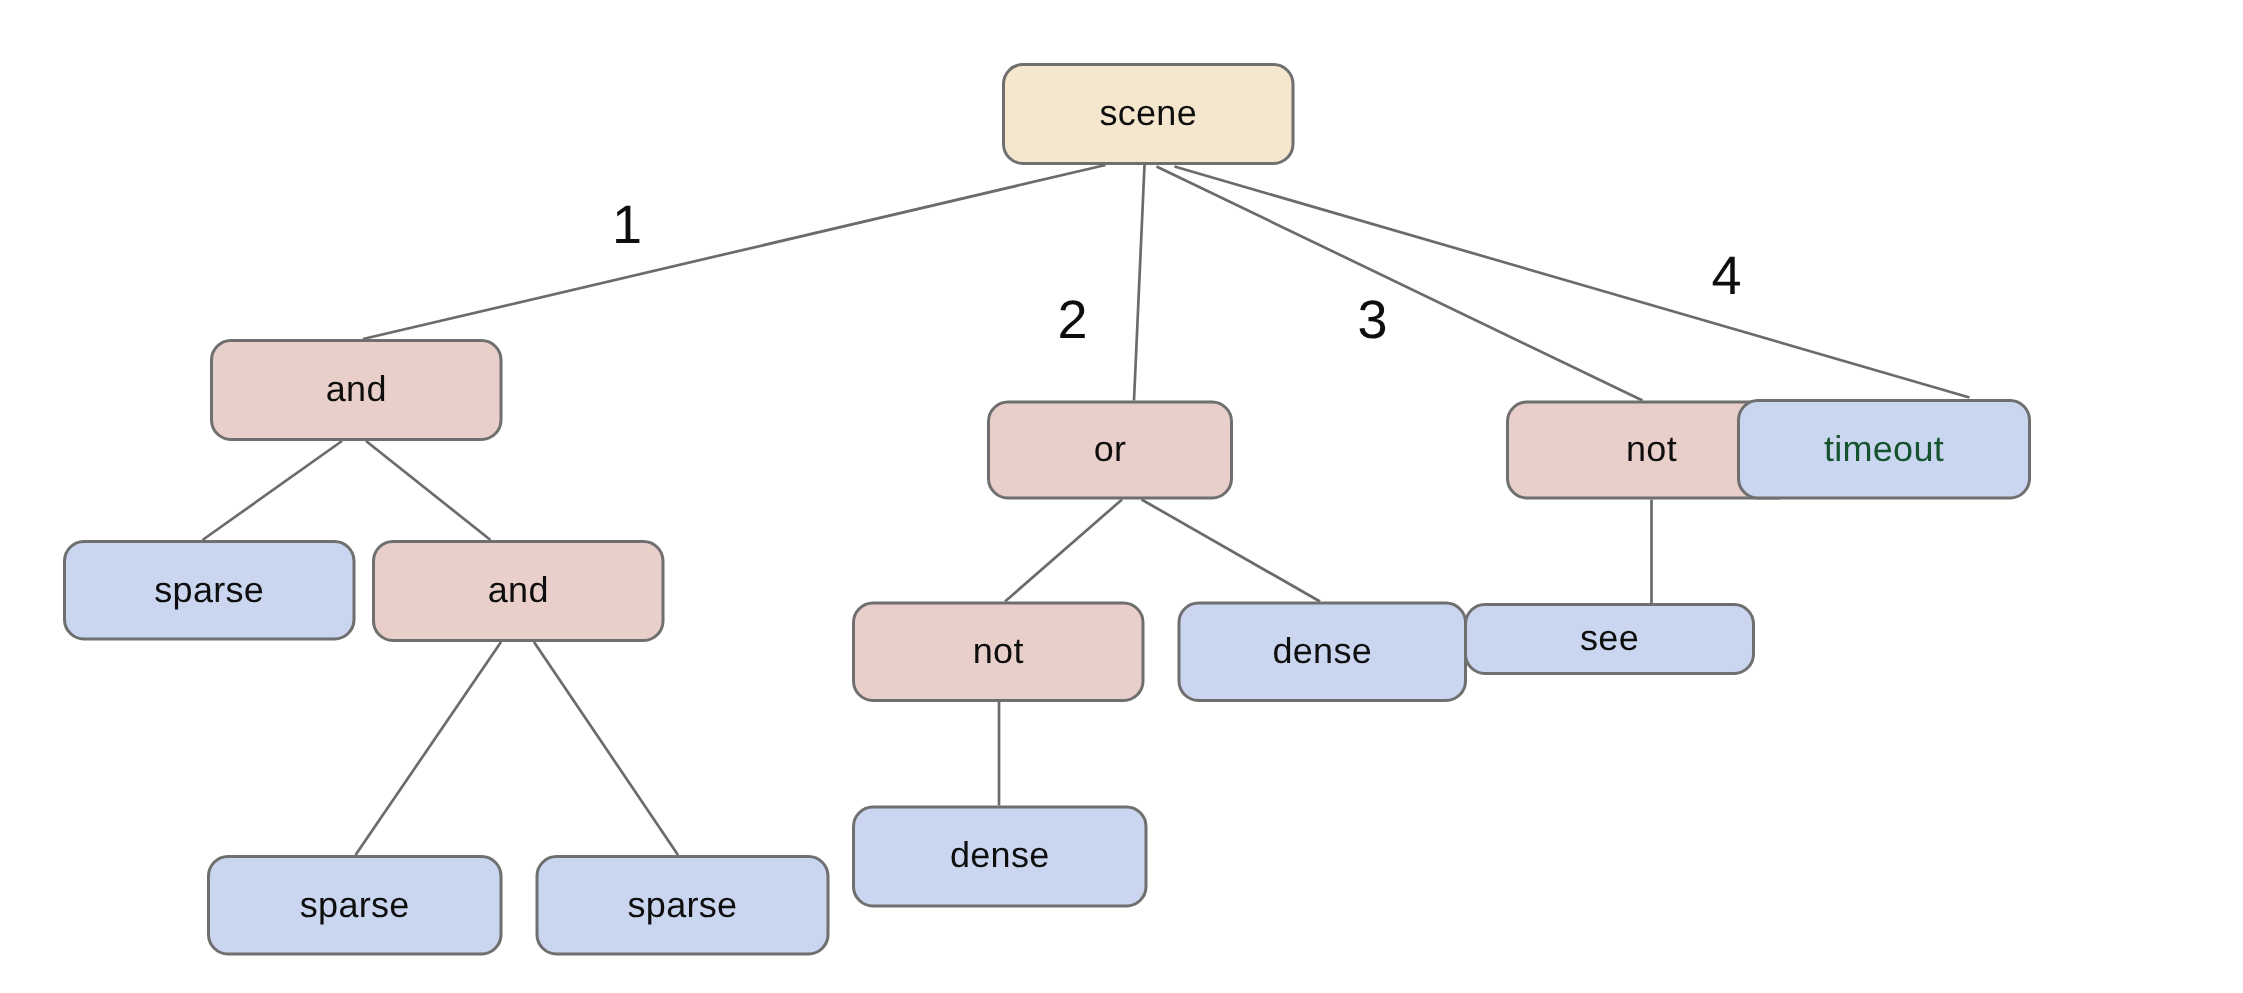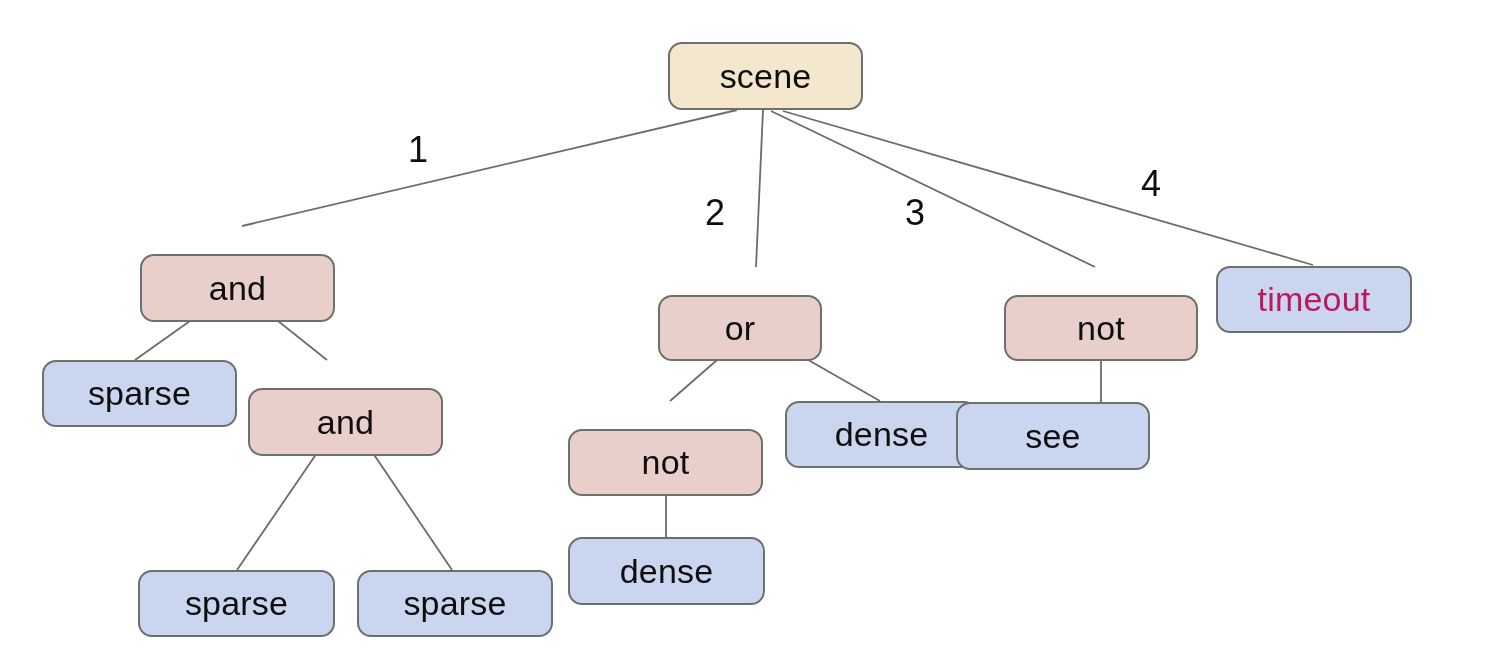--- a/index.html
+++ b/index.html
@@ -23,27 +23,27 @@
     height: 662px;
   }
   .node {
     position: absolute;
     box-sizing: border-box;
     border: 2px solid #6f6f6f;
     border-radius: 14px;
     display: flex;
     align-items: center;
     justify-content: center;
-    font-size: 34px;
+    font-size: 24px;
     color: #0e0e0e;
     letter-spacing: 0.2px;
     user-select: none;
   }
   .node.root     { background: var(--root-fill); }
-  .node.operator { background: var(--operator-fill); margin-top: 28px; }
+  .node.operator { background: var(--operator-fill); }
   .node.leaf     { background: var(--leaf-fill); }
   .edge-label {
     position: absolute;
     transform: translate(-50%, -50%);
     font-size: 36px;
     color: #0e0e0e;
     user-select: none;
   }
 </style>
 </head>
@@ -65,22 +65,22 @@
       <line x1="1101" y1="333" x2="1101" y2="402" stroke="#6b6b6b" stroke-width="1.8"></line>
     </svg>
 <div class="edge-label" style="left: 418px; top: 150px;">1</div>
     <div class="edge-label" style="left: 715px; top: 213px;">2</div>
     <div class="edge-label" style="left: 915px; top: 213px;">3</div>
     <div class="edge-label" style="left: 1151px; top: 184px;">4</div>
     <div class="node root" style="left: 668px; top: 42px; width: 195px; height: 68px; border-color: rgb(111, 111, 111); color: rgb(14, 14, 14);">scene</div>
     <div class="node operator" style="left: 140px; top: 226px; width: 195px; height: 68px; border-color: rgb(111, 111, 111); color: rgb(14, 14, 14);">and</div>
     <div class="node operator" style="left: 658px; top: 267px; width: 164px; height: 66px; border-color: rgb(111, 111, 111); color: rgb(14, 14, 14);">or</div>
     <div class="node operator" style="left: 1004px; top: 267px; width: 194px; height: 66px; border-color: rgb(111, 111, 111); color: rgb(14, 14, 14);">not</div>
-    <div class="node leaf" style="left: 1216px; top: 266px; width: 196px; height: 67px; border-color: rgb(111, 111, 111); color: #be185d;">timeout</div>
+    <div class="node leaf" style="left: 1158px; top: 266px; width: 196px; height: 67px; border-color: rgb(111, 111, 111); color: #14532d;">timeout</div>
     <div class="node leaf" style="left: 42px; top: 360px; width: 195px; height: 67px; border-color: rgb(111, 111, 111); color: rgb(14, 14, 14);">sparse</div>
     <div class="node operator" style="left: 248px; top: 360px; width: 195px; height: 68px; border-color: rgb(111, 111, 111); color: rgb(14, 14, 14);">and</div>
     <div class="node operator" style="left: 568px; top: 401px; width: 195px; height: 67px; border-color: rgb(111, 111, 111); color: rgb(14, 14, 14);">not</div>
     <div class="node leaf" style="left: 785px; top: 401px; width: 193px; height: 67px; border-color: rgb(111, 111, 111); color: rgb(14, 14, 14);">dense</div>
-    <div class="node leaf" style="left: 956px; top: 402px; width: 194px; height: 68px; border-color: rgb(111, 111, 111); color: rgb(14, 14, 14);">see</div>
+    <div class="node leaf" style="left: 976px; top: 402px; width: 194px; height: 48px; border-color: rgb(111, 111, 111); color: rgb(14, 14, 14);">see</div>
     <div class="node leaf" style="left: 568px; top: 537px; width: 197px; height: 68px; border-color: rgb(111, 111, 111); color: rgb(14, 14, 14);">dense</div>
     <div class="node leaf" style="left: 138px; top: 570px; width: 197px; height: 67px; border-color: rgb(111, 111, 111); color: rgb(14, 14, 14);">sparse</div>
     <div class="node leaf" style="left: 357px; top: 570px; width: 196px; height: 67px; border-color: rgb(111, 111, 111); color: rgb(14, 14, 14);">sparse</div>
   </div>
 
 </body></html>

